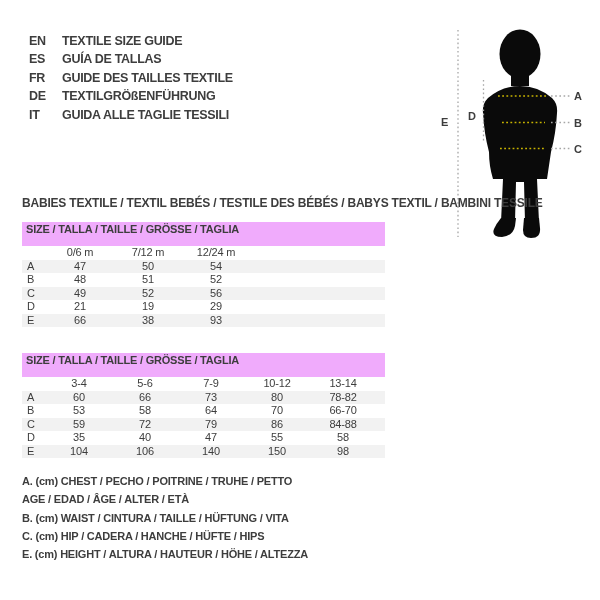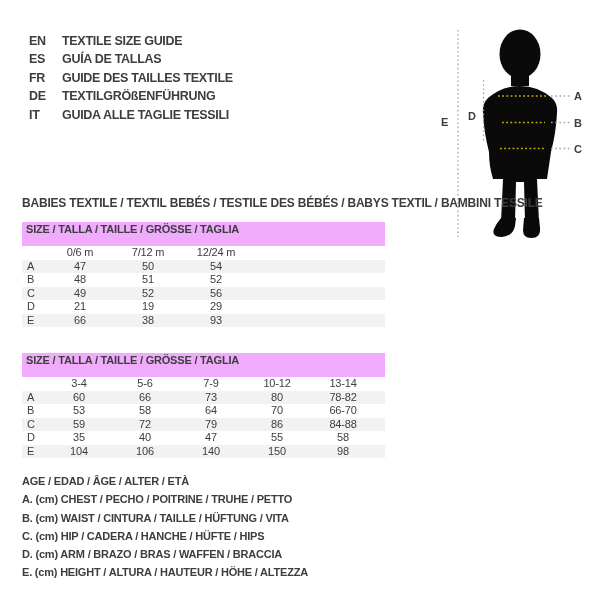--- a/index.html
+++ b/index.html
@@ -175,21 +175,20 @@
       <div class="t-label">E</div>
       <div class="t-cell">104</div>
       <div class="t-cell">106</div>
       <div class="t-cell">140</div>
       <div class="t-cell">150</div>
       <div class="t-cell">98</div>
     </div>
   </div>
 
   <div class="legend">
+    <div class="legend-line">A. (cm) CHEST / PECHO / POITRINE / TRUHE / PETTO</div>
     <div class="legend-line">AGE / EDAD / ÂGE / ALTER / ETÀ</div>
-    <div class="legend-line">A. (cm) CHEST / PECHO / POITRINE / TRUHE / PETTO</div>
     <div class="legend-line">B. (cm) WAIST / CINTURA / TAILLE / HÜFTUNG / VITA</div>
     <div class="legend-line">C. (cm) HIP / CADERA / HANCHE / HÜFTE / HIPS</div>
-    <div class="legend-line">D. (cm) ARM / BRAZO / BRAS / WAFFEN / BRACCIA</div>
     <div class="legend-line">E. (cm) HEIGHT / ALTURA / HAUTEUR / HÖHE / ALTEZZA</div>
   </div>
 
 </div>
 
 </body></html>

